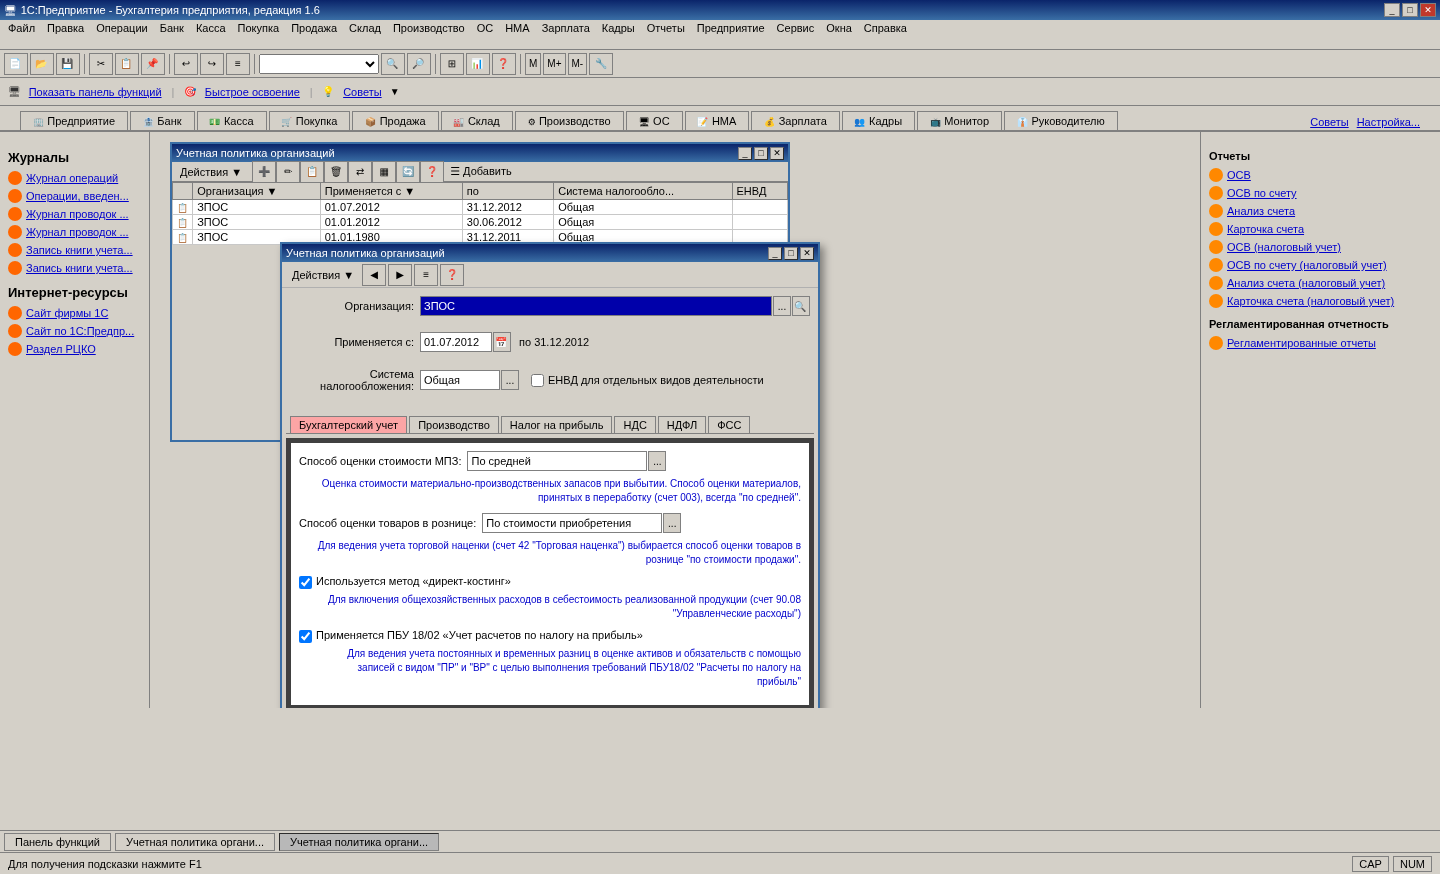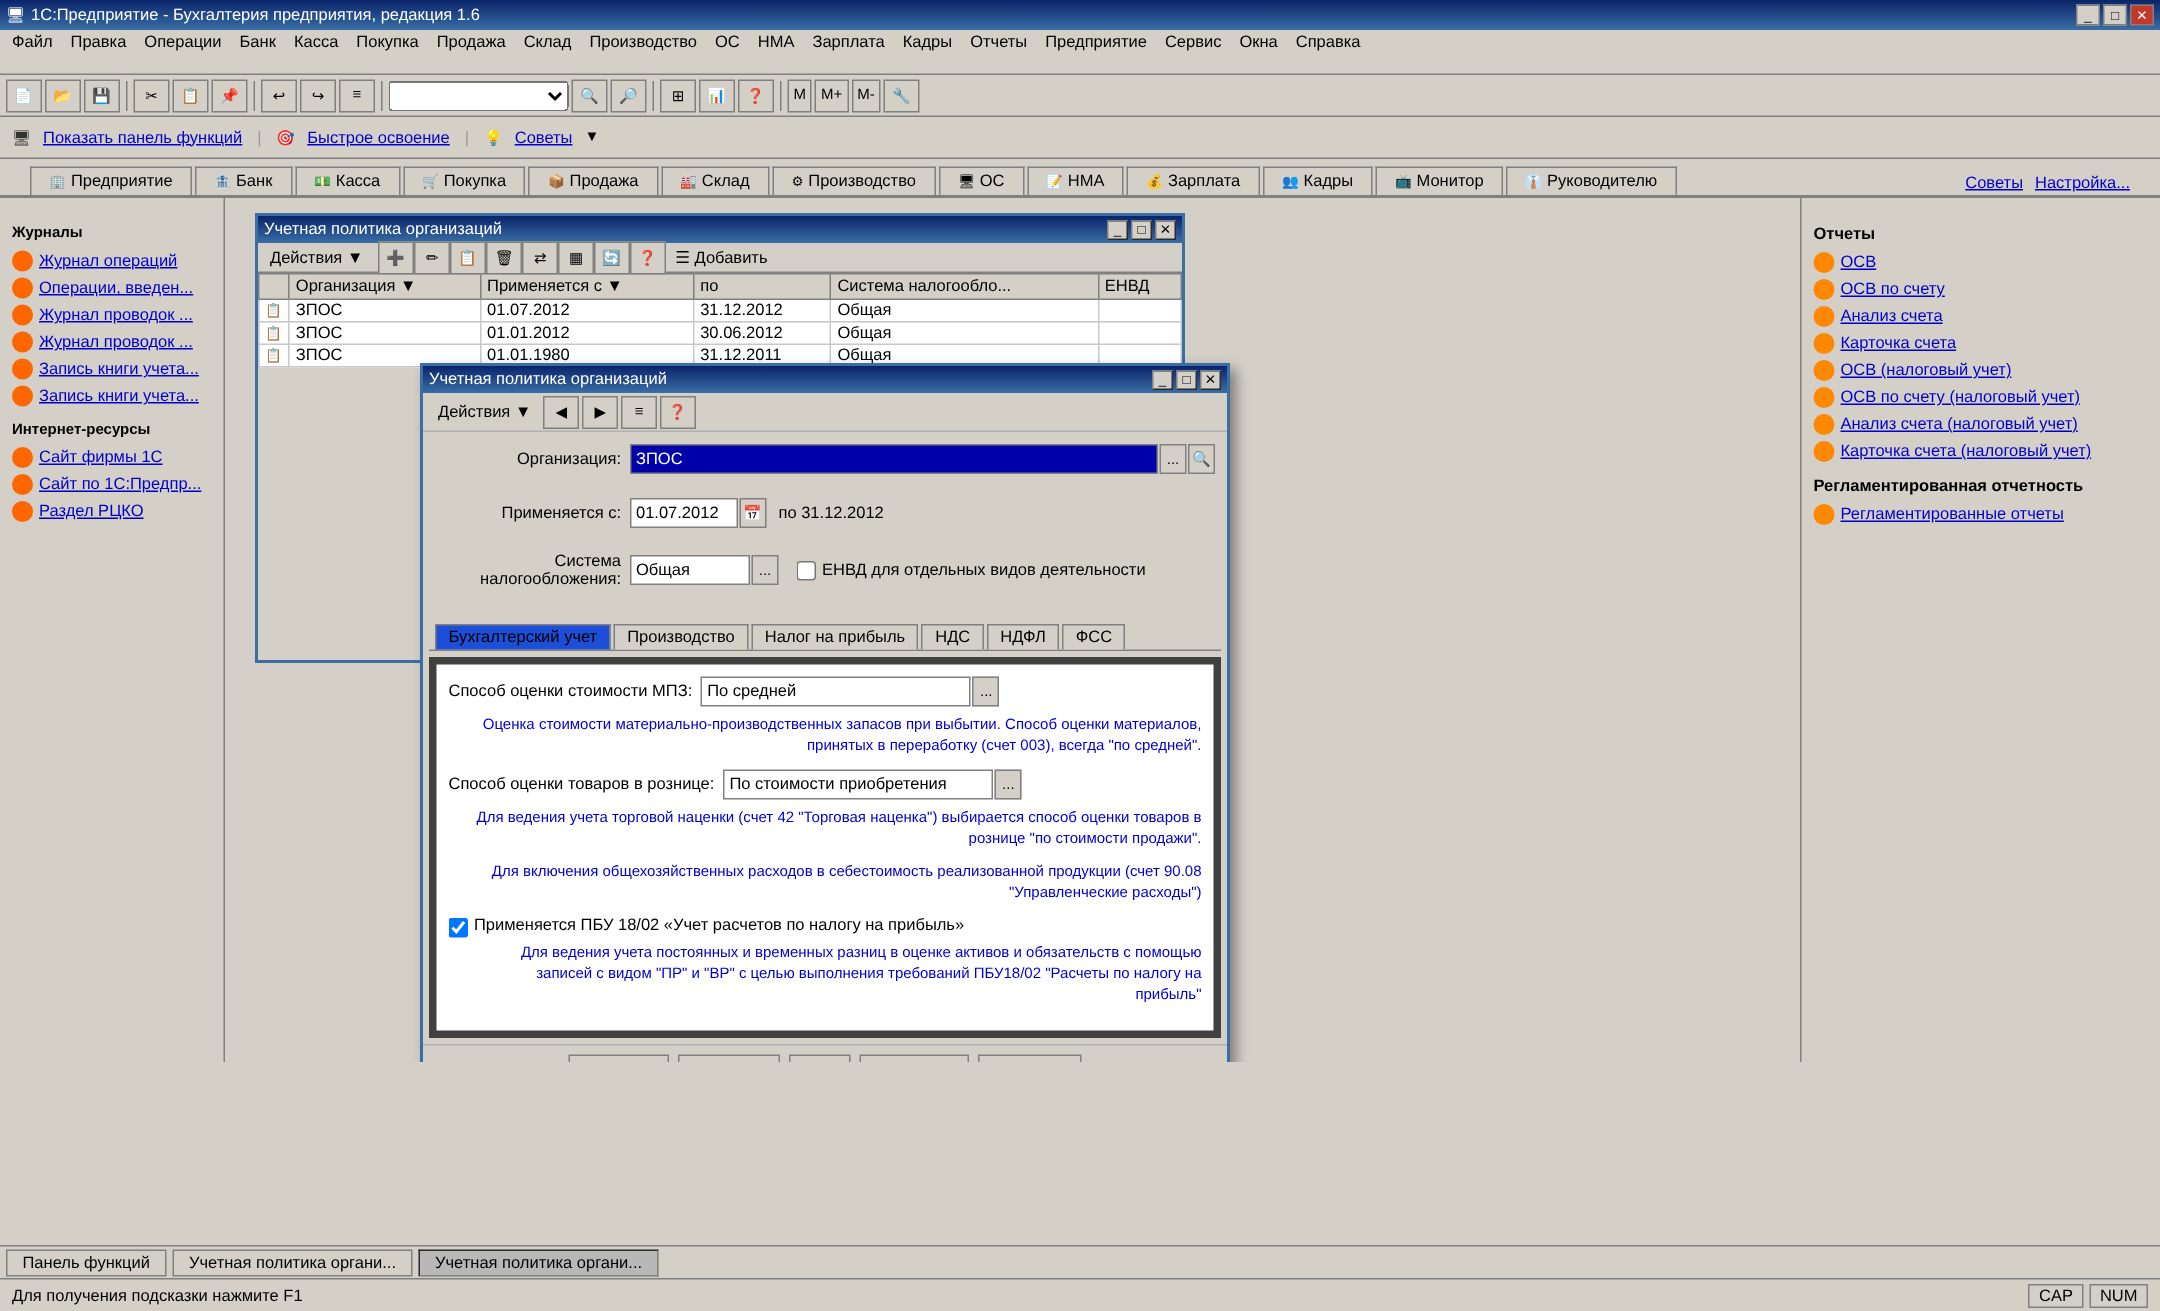--- a/index.html
+++ b/index.html
@@ -24,21 +24,21 @@
     
     .toolbar2 { background: #d4d0c8; height: 28px; display: flex; align-items: center; padding: 2px 8px; border-bottom: 1px solid #808080; gap: 8px; }
     .toolbar2-item { display: flex; align-items: center; gap: 4px; cursor: pointer; font-size: 11px; color: #0000cc; text-decoration: underline; }
 
     
     .tab-bar { background: #d4d0c8; height: 26px; display: flex; align-items: flex-end; padding: 0 20px; border-bottom: 2px solid #808080; }
     .tab { padding: 3px 12px; border: 1px solid #808080; border-bottom: none; background: #d4d0c8; cursor: pointer; font-size: 11px; margin-right: 2px; }
 
     
     .left-panel { width: 200px; background: #d4d0c8; border-right: 1px solid #808080; padding: 8px; overflow-y: auto; }
-    .left-section-title { font-weight: bold; font-size: 10px; margin-bottom: 6px; margin-top: 10px; }
+    .left-section-title { font-weight: bold; font-size: 13px; margin-bottom: 6px; margin-top: 10px; }
     .left-link { display: flex; align-items: center; gap: 4px; color: #0000cc; text-decoration: underline; font-size: 11px; cursor: pointer; margin-bottom: 4px; }
     .left-link-icon { width: 14px; height: 14px; background: #ff9900; border-radius: 50%; display: inline-block; flex-shrink: 0; }
 
     
     .right-panel { width: 240px; background: #d4d0c8; border-left: 1px solid #808080; padding: 8px; overflow-y: auto; }
     .right-section-title { font-weight: bold; font-size: 11px; margin-bottom: 6px; margin-top: 10px; }
     .right-link { display: flex; align-items: center; gap: 4px; color: #0000cc; text-decoration: underline; font-size: 11px; cursor: pointer; margin-bottom: 4px; }
     .right-link-icon { width: 14px; height: 14px; background: #ff9900; border-radius: 50%; display: inline-block; flex-shrink: 0; }
 
     
@@ -59,21 +59,21 @@
     .dialog { position: absolute; background: #d4d0c8; border: 2px solid #3a6ea5; box-shadow: 4px 4px 8px rgba(0,0,0,0.4); z-index: 100; }
     .dialog-title { background: linear-gradient(to bottom, #0a246a, #3a6ea5); color: white; height: 18px; display: flex; align-items: center; justify-content: space-between; padding: 0 4px; font-size: 11px; }
     .dialog-toolbar { background: #d4d0c8; height: 26px; display: flex; align-items: center; padding: 2px 4px; border-bottom: 1px solid #b0b0b0; gap: 2px; }
     .form-row { display: flex; align-items: center; margin-bottom: 16px; }
     .form-label { width: 130px; font-size: 11px; text-align: right; padding-right: 6px; flex-shrink: 0; }
     .form-input { flex: 1; height: 20px; border: 1px solid #808080; background: #0000aa; color: white; font-size: 11px; padding: 1px 3px; }
     .form-input-white { flex: 1; height: 20px; border: 1px solid #808080; background: white; color: black; font-size: 11px; padding: 1px 3px; }
     .browse-btn { width: 18px; height: 20px; background: #d4d0c8; border: 1px solid #808080; font-size: 10px; cursor: pointer; display: flex; align-items: center; justify-content: center; margin-left: 1px; }
     .dialog-tabs { display: flex; padding: 4px 4px 0; border-bottom: 1px solid #808080; margin: 0 4px; }
     .dialog-tab { padding: 2px 8px; border: 1px solid #808080; border-bottom: none; background: #d4d0c8; cursor: pointer; font-size: 11px; margin-right: 2px; }
-    .dialog-tab.active { background: #1d4ed8; }
+    .dialog-tab.active { background: #fca5a5; }
     .dialog-content { padding: 8px; background: white; margin: 4px; border: 5px solid #404040; }
     .dialog-footer { padding: 6px 8px; display: flex; justify-content: center; gap: 6px; border-top: 1px solid #b0b0b0; background: #d4d0c8; }
     .dlg-btn { padding: 3px 12px; background: #d4d0c8; border: 1px solid #808080; font-size: 11px; cursor: pointer; }
     .checkbox-row { display: flex; align-items: flex-start; margin-bottom: 4px; gap: 4px; }
     .checkbox-row input[type=checkbox] { margin-top: 1px; }
     .hint-text { font-size: 10px; color: #0000cc; margin-left: 16px; margin-bottom: 8px; line-height: 1.4; text-align: right; }
     .field-row { display: flex; align-items: center; margin-bottom: 6px; }
     .field-label { font-size: 11px; margin-right: 6px; }
     .field-combo { height: 20px; border: 1px solid #808080; background: white; font-size: 11px; padding: 1px 3px; width: 180px; }
 
@@ -382,20 +382,24 @@
         </div>
         <div class="hint-text">Оценка стоимости материально-производственных запасов при выбытии. Способ оценки материалов, принятых в переработку (счет 003), всегда "по средней".</div>
 
         <div class="field-row">
           <span class="field-label">Способ оценки товаров в рознице:</span>
           <input type="text" class="field-combo" value="По стоимости приобретения" style="">
           <button class="browse-btn">...</button>
         </div>
         <div class="hint-text">Для ведения учета торговой наценки (счет 42 "Торговая наценка") выбирается способ оценки товаров в рознице "по стоимости продажи".</div>
 
+        <div class="checkbox-row">
+          <input type="checkbox" checked="" style="">
+          <span>Используется метод «директ-костинг»</span>
+        </div>
         <div class="hint-text">Для включения общехозяйственных расходов в себестоимость реализованной продукции (счет 90.08 "Управленческие расходы")</div>
 
         <div class="checkbox-row">
           <input type="checkbox" checked="" style="">
           <span>Применяется ПБУ 18/02 «Учет расчетов по налогу на прибыль»</span>
         </div>
         <div class="hint-text">Для ведения учета постоянных и временных разниц в оценке активов и обязательств с помощью записей с видом "ПР" и "ВР" с целью выполнения требований ПБУ18/02 "Расчеты по налогу на прибыль"</div>
       </div>
 
       <div class="dialog-footer">

